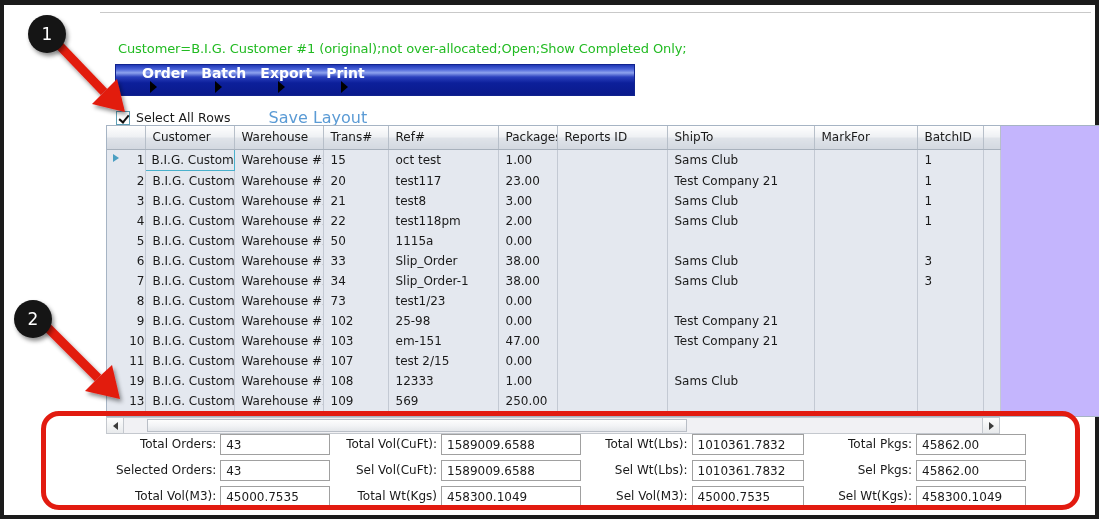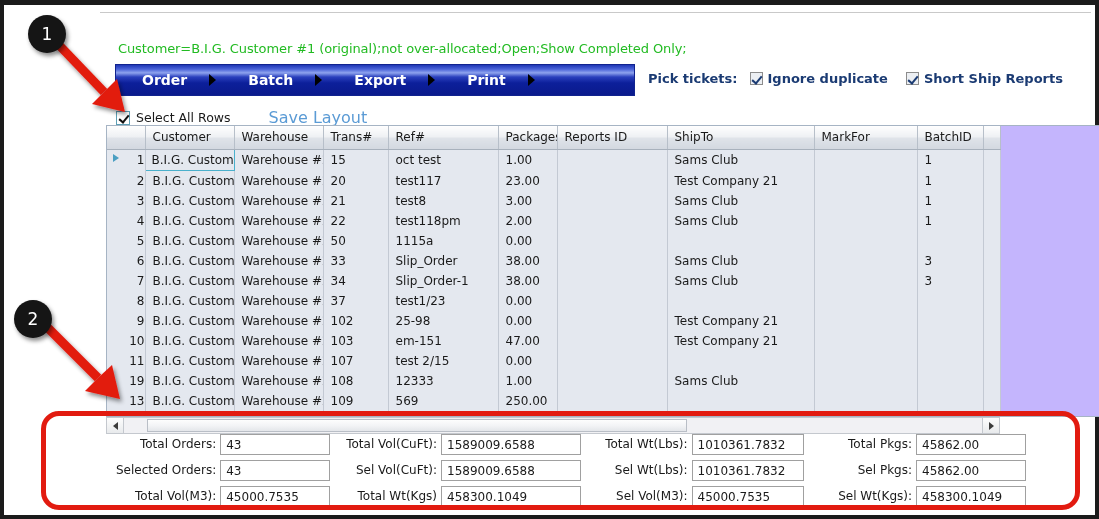--- a/index.html
+++ b/index.html
@@ -72,20 +72,21 @@
     align-items: center;
   }
   .menu-item {
     display: flex;
     align-items: center;
     color: #ffffff;
     font-weight: bold;
     font-size: 14px;
     height: 100%;
     cursor: default;
+    flex-direction: column;
   }
   .menu-item .mlabel { padding: 0 0 0 14px; white-space: nowrap; }
   .menu-arrow {
     width: 0; height: 0;
     border-left: 7px solid #000000;
     border-top: 6px solid transparent;
     border-bottom: 6px solid transparent;
     margin: 0 18px 0 22px;
   }
   .menu-item:nth-child(1) .mlabel { padding-left: 26px; }
@@ -382,31 +383,20 @@
     <div class="menu-item">
       <span class="mlabel">Export</span>
       <span class="menu-arrow"></span>
     </div>
     <div class="menu-item">
       <span class="mlabel">Print</span>
       <span class="menu-arrow"></span>
     </div>
   </div>
 
-  <div class="pick-tickets">
-    <span class="pick-label">Pick tickets:</span>
-    <span class="cbx-group">
-      <span class="cbx checked"></span>
-      <span>Ignore duplicate</span>
-    </span>
-    <span class="cbx-group">
-      <span class="cbx checked"></span>
-      <span>Short Ship Reports</span>
-    </span>
-  </div>
 
   <div class="selectall-row">
     <span class="cbx-dark"></span>
     <span>Select All Rows</span>
     <span class="save-layout">Save Layout</span>
   </div>
 
   <div class="grid-wrap">
     <table class="grid">
       <colgroup>
@@ -526,21 +516,21 @@
             <td></td>
             <td>Sams Club</td>
             <td></td>
             <td>3</td>
             <td></td>
           </tr>
           <tr>
             <td class="rownum">8</td>
             <td class="cell-customer">B.I.G. Custom</td>
             <td>Warehouse #2</td>
-            <td>37</td>
+            <td>73</td>
             <td>test1/23</td>
             <td>0.00</td>
             <td></td>
             <td></td>
             <td></td>
             <td></td>
             <td></td>
           </tr>
           <tr>
             <td class="rownum">9</td>

